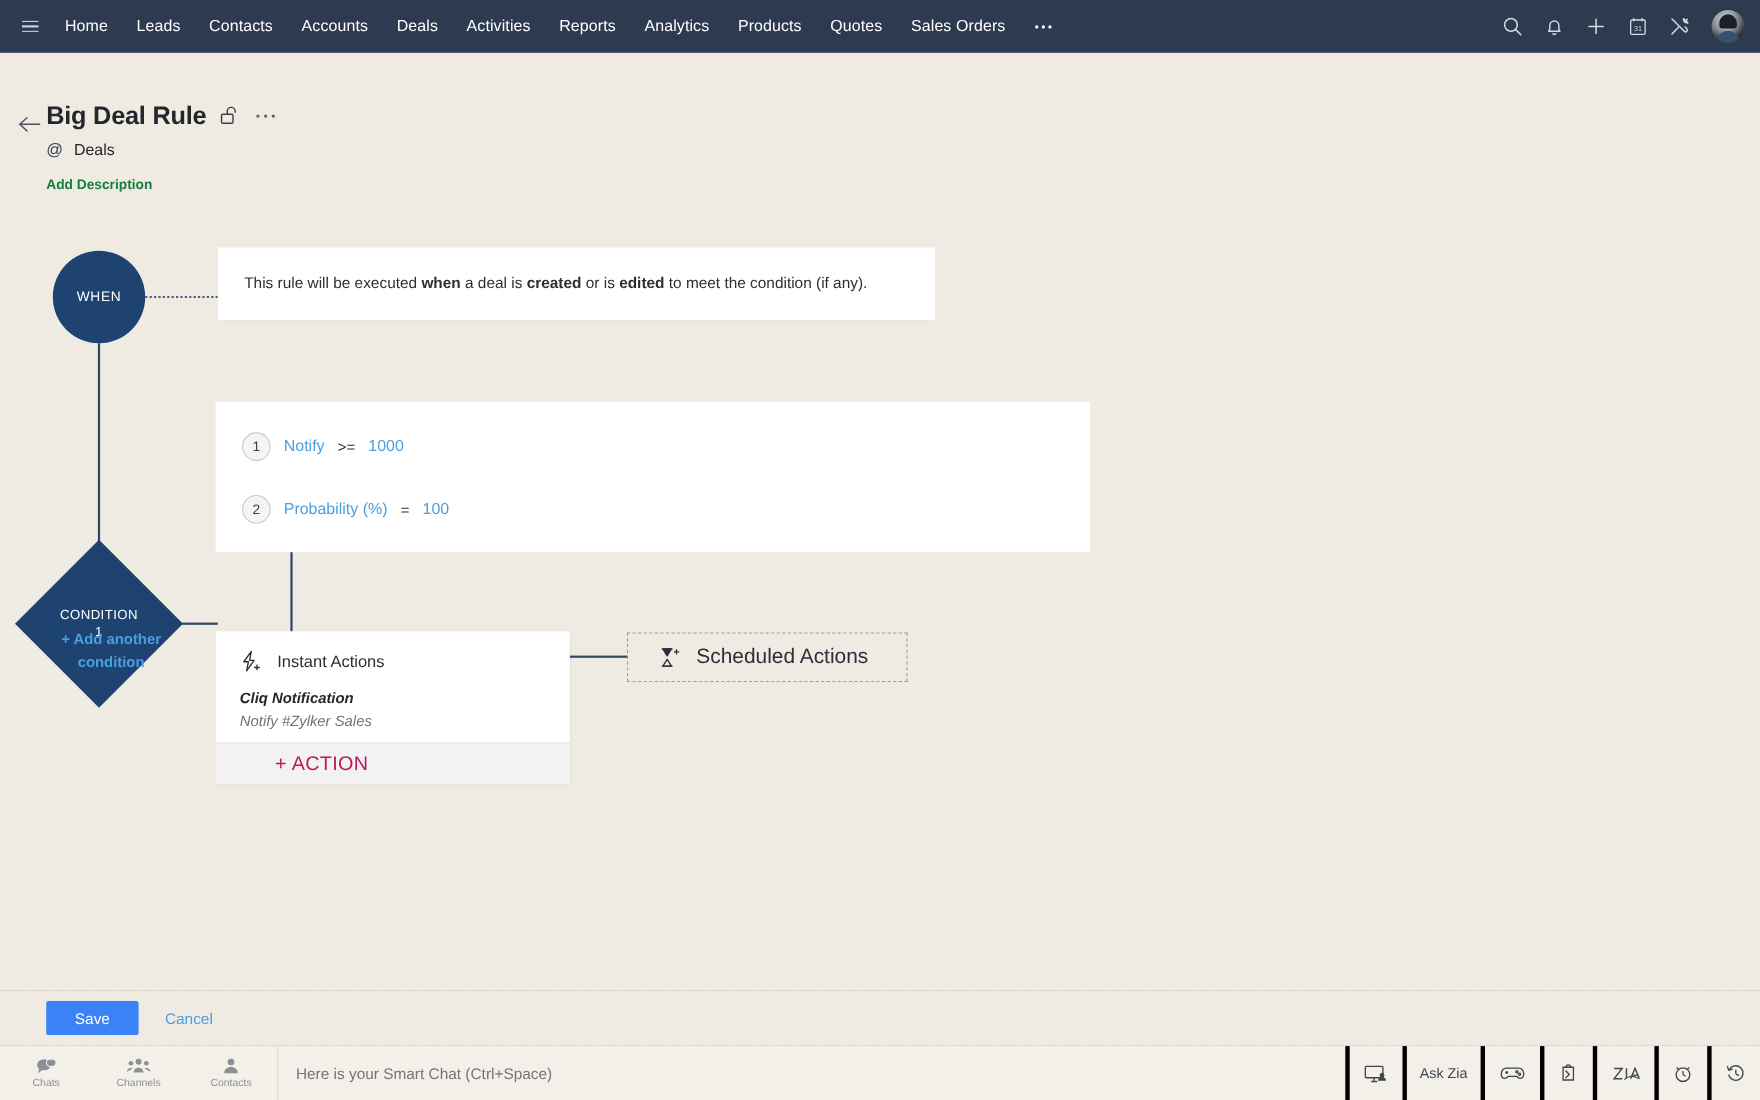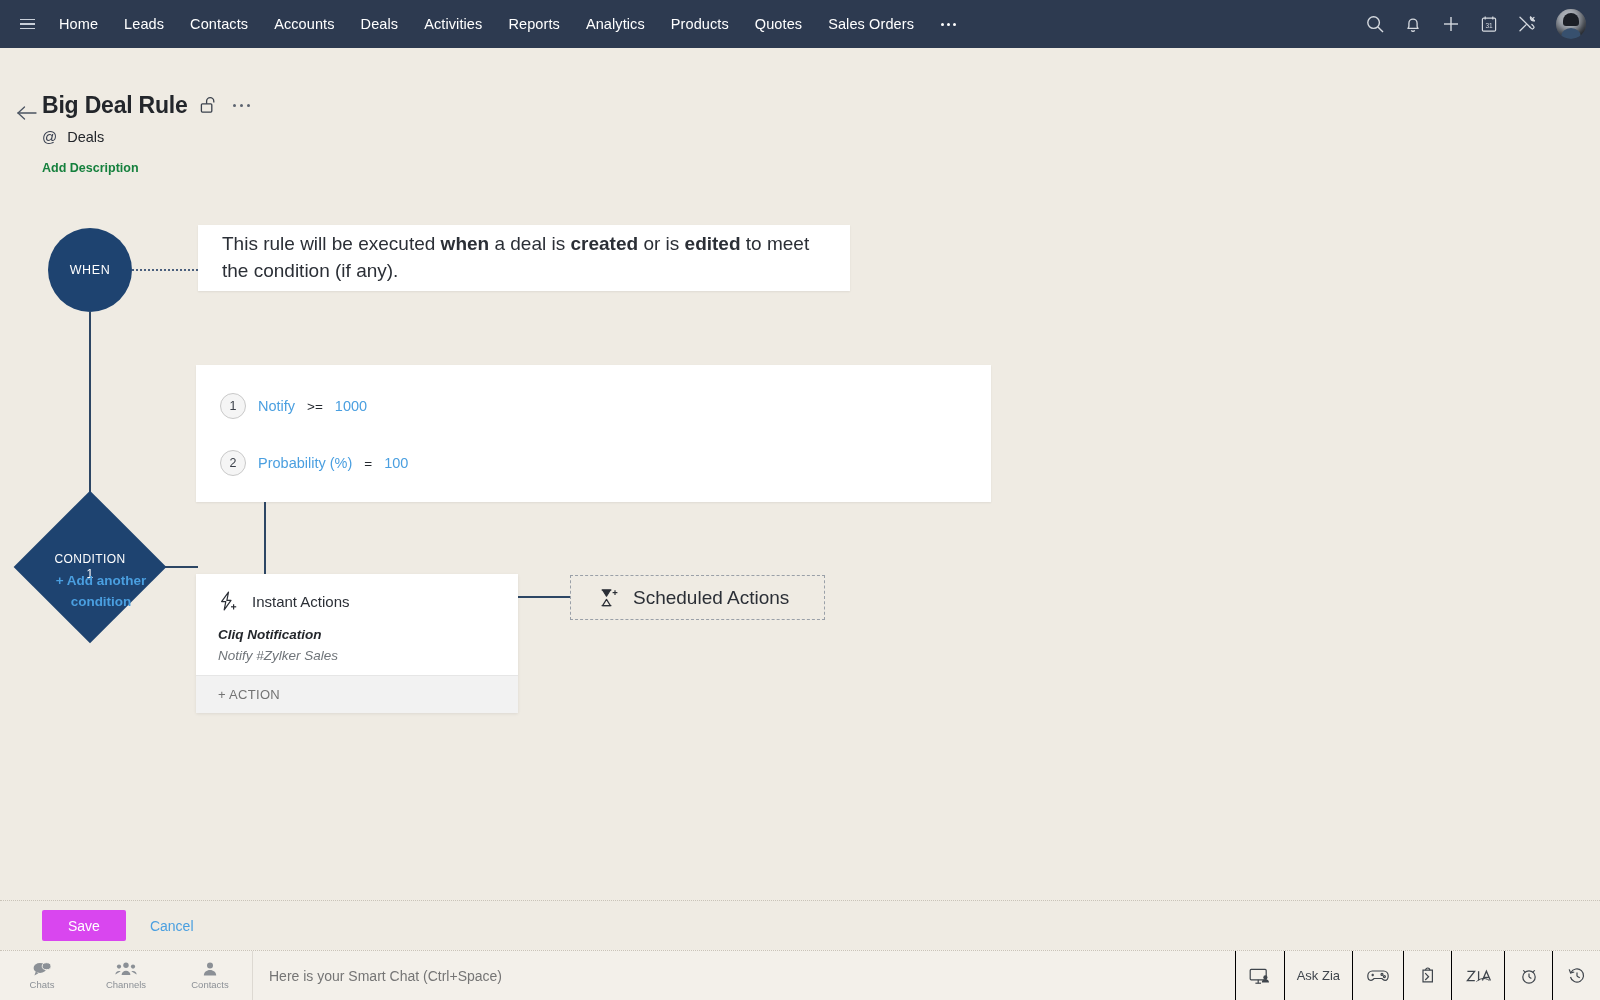--- a/index.html
+++ b/index.html
@@ -102,21 +102,21 @@
     border-top: 2px dotted #4a5f7d;
   }
 
   .desc-card {
     position: absolute; left: 198px; top: 85px;
     width: 652px; height: 66px;
     background: #ffffff;
     box-shadow: 0 1px 2px rgba(0,0,0,.07);
     display: flex; align-items: center;
     padding: 0 24px;
-    font-size: 19px; color: #2b2f36; line-height: 1.4;
+    font-size: 14px; color: #2b2f36; line-height: 1.4;
   }
   .desc-card b { font-weight: bold; }
 
   .cond-diamond {
     position: absolute; left: 36px; top: 373px;
     width: 108px; height: 108px;
     background: #1e4370;
     transform: rotate(45deg);
     cursor: pointer;
   }
@@ -175,41 +175,41 @@
   .instant-head-txt { font-size: 15px; color: #2b2f36; }
   .instant-body { padding: 12px 22px 0 22px; font-style: italic; }
   .act-title { font-size: 13.5px; color: #23262b; font-weight: bold; line-height: 21px; }
   .act-sub { font-size: 13.5px; color: #6f7479; line-height: 21px; }
   .instant-foot {
     position: absolute; left: 0; bottom: 0; width: 100%; height: 38px;
     background: #f2f2f2; border-top: 1px solid #e6e6e6;
     display: flex; align-items: center; padding-left: 22px;
     cursor: pointer;
   }
-  .instant-foot span { font-size: 13px; color: #737373; letter-spacing: .3px; }
+  .instant-foot span { font-size: 18px; color: #be185d; letter-spacing: .3px; margin-left: 32px; }
 
   .sched-card {
     position: absolute; left: 570px; top: 435px;
     width: 255px; height: 45px;
     border: 1px dashed #9aa0a8;
     display: flex; align-items: center; gap: 14px;
     padding-left: 28px;
     background: transparent;
     cursor: pointer;
   }
   .sched-txt { font-size: 19px; color: #2b2f36; }
 
   
   .actionbar {
     position: absolute; left: 0; top: 900px; width: 1600px; height: 50px;
     border-top: 1px dotted #c9c3b8;
     display: flex; align-items: center; padding-left: 42px; gap: 24px;
   }
   .btn-save {
-    background: #d946ef; color: #ffffff; border: none;
+    background: #3b82f6; color: #ffffff; border: none;
     font-size: 14px; padding: 0 26px; height: 31px; border-radius: 2px;
     cursor: pointer; font-family: inherit;
   }
   .btn-cancel {
     background: transparent; border: none; color: #4a9fe0; font-size: 14px;
     cursor: pointer; font-family: inherit;
   }
 
   
   .taskbar {
@@ -230,21 +230,21 @@
   }
   .chatbar input {
     border: none; background: transparent; outline: none;
     font-size: 14px; color: #9aa0a6; width: 500px;
     font-family: inherit;
   }
   .tb-right { display: flex; align-items: stretch; }
   .tb-r-item {
     min-width: 48px; padding: 0 12px;
     display: flex; align-items: center; justify-content: center;
-    border-left: 1px solid #000000; cursor: pointer;
+    border-left: 4px solid #000000; cursor: pointer;
   }
   .tb-r-item .lbl { font-size: 13px; color: #3f454c; white-space: nowrap; }
 </style>
 </head>
 <body>
 
 <div id="app">
 
   <div class="topnav">
     <div class="hamburger">

